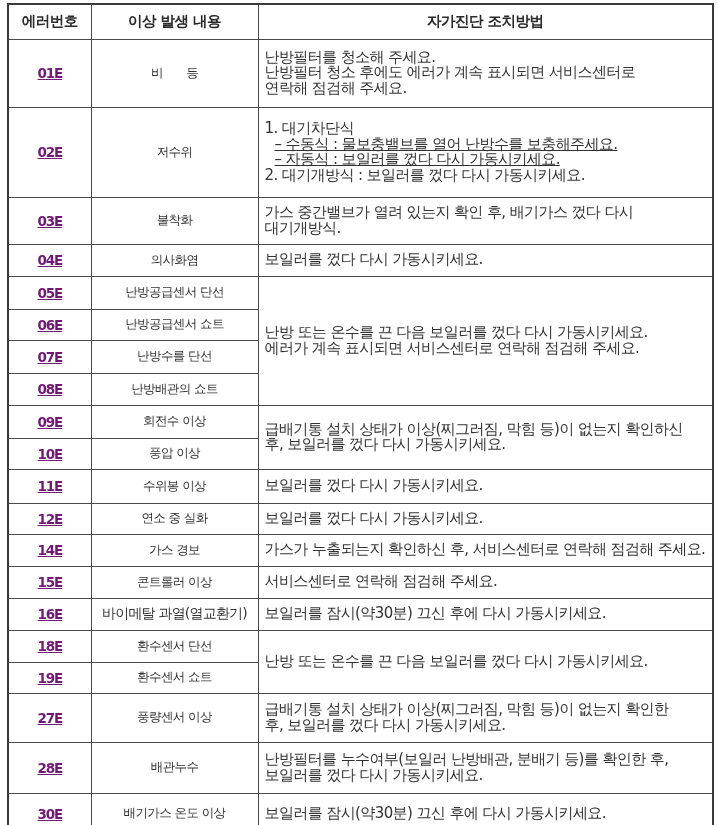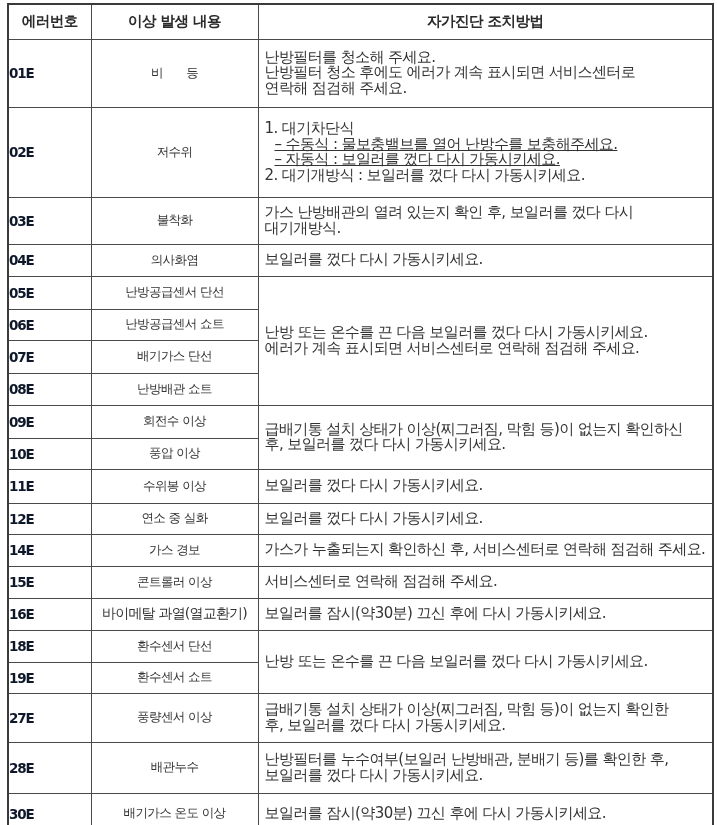--- a/index.html
+++ b/index.html
@@ -32,24 +32,26 @@
     }
     table.err th {
       font-size: 14.5px;
       font-weight: bold;
       color: #2a2a2a;
       text-align: center;
       letter-spacing: -0.5px;
       margin-top: 42px;
     }
     td.code {
+      text-align: center;
       font-size: 13.5px;
       font-weight: bold;
       letter-spacing: -1.2px;
-      color: #0f172a;
+      color: #701a75;
+      text-decoration: underline;
     }
     td.desc {
       text-align: center;
       font-size: 12.5px;
       letter-spacing: -0.6px;
       color: #333;
       white-space: nowrap;
     }
     td.desc.spaced {
       word-spacing: 20px;
@@ -102,21 +104,21 @@
         <span class="line indent">– 수동식 : 물보충밸브를 열어 난방수를 보충해주세요.</span>
         <span class="line indent">– 자동식 : 보일러를 껐다 다시 가동시키세요.</span>
         <span class="line">2. 대기개방식 : 보일러를 껐다 다시 가동시키세요.</span>
       </td>
     </tr>
 
     <tr style="height:47px">
       <td class="code">03E</td>
       <td class="desc">불착화</td>
       <td class="act">
-        <span class="line">가스 난방배관의 열려 있는지 확인 후, 보일러를 껐다 다시</span>
+        <span class="line">가스 중간밸브가 열려 있는지 확인 후, 배기가스 껐다 다시</span>
         <span class="line">대기개방식.</span>
       </td>
     </tr>
 
     <tr style="height:32px">
       <td class="code">04E</td>
       <td class="desc">의사화염</td>
       <td class="act">
         <span class="line">보일러를 껐다 다시 가동시키세요.</span>
       </td>
@@ -129,25 +131,25 @@
         <span class="line">난방 또는 온수를 끈 다음 보일러를 껐다 다시 가동시키세요.</span>
         <span class="line">에러가 계속 표시되면 서비스센터로 연락해 점검해 주세요.</span>
       </td>
     </tr>
     <tr style="height:31px">
       <td class="code">06E</td>
       <td class="desc">난방공급센서 쇼트</td>
     </tr>
     <tr style="height:33px">
       <td class="code">07E</td>
-      <td class="desc">배기가스 단선</td>
+      <td class="desc">난방수를 단선</td>
     </tr>
     <tr style="height:32px">
       <td class="code">08E</td>
-      <td class="desc">난방배관 쇼트</td>
+      <td class="desc">난방배관의 쇼트</td>
     </tr>
 
     <tr style="height:33px">
       <td class="code">09E</td>
       <td class="desc">회전수 이상</td>
       <td class="act" rowspan="2">
         <span class="line">급배기통 설치 상태가 이상(찌그러짐, 막힘  등)이 없는지 확인하신</span>
         <span class="line">후, 보일러를 껐다 다시 가동시키세요.</span>
       </td>
     </tr>

